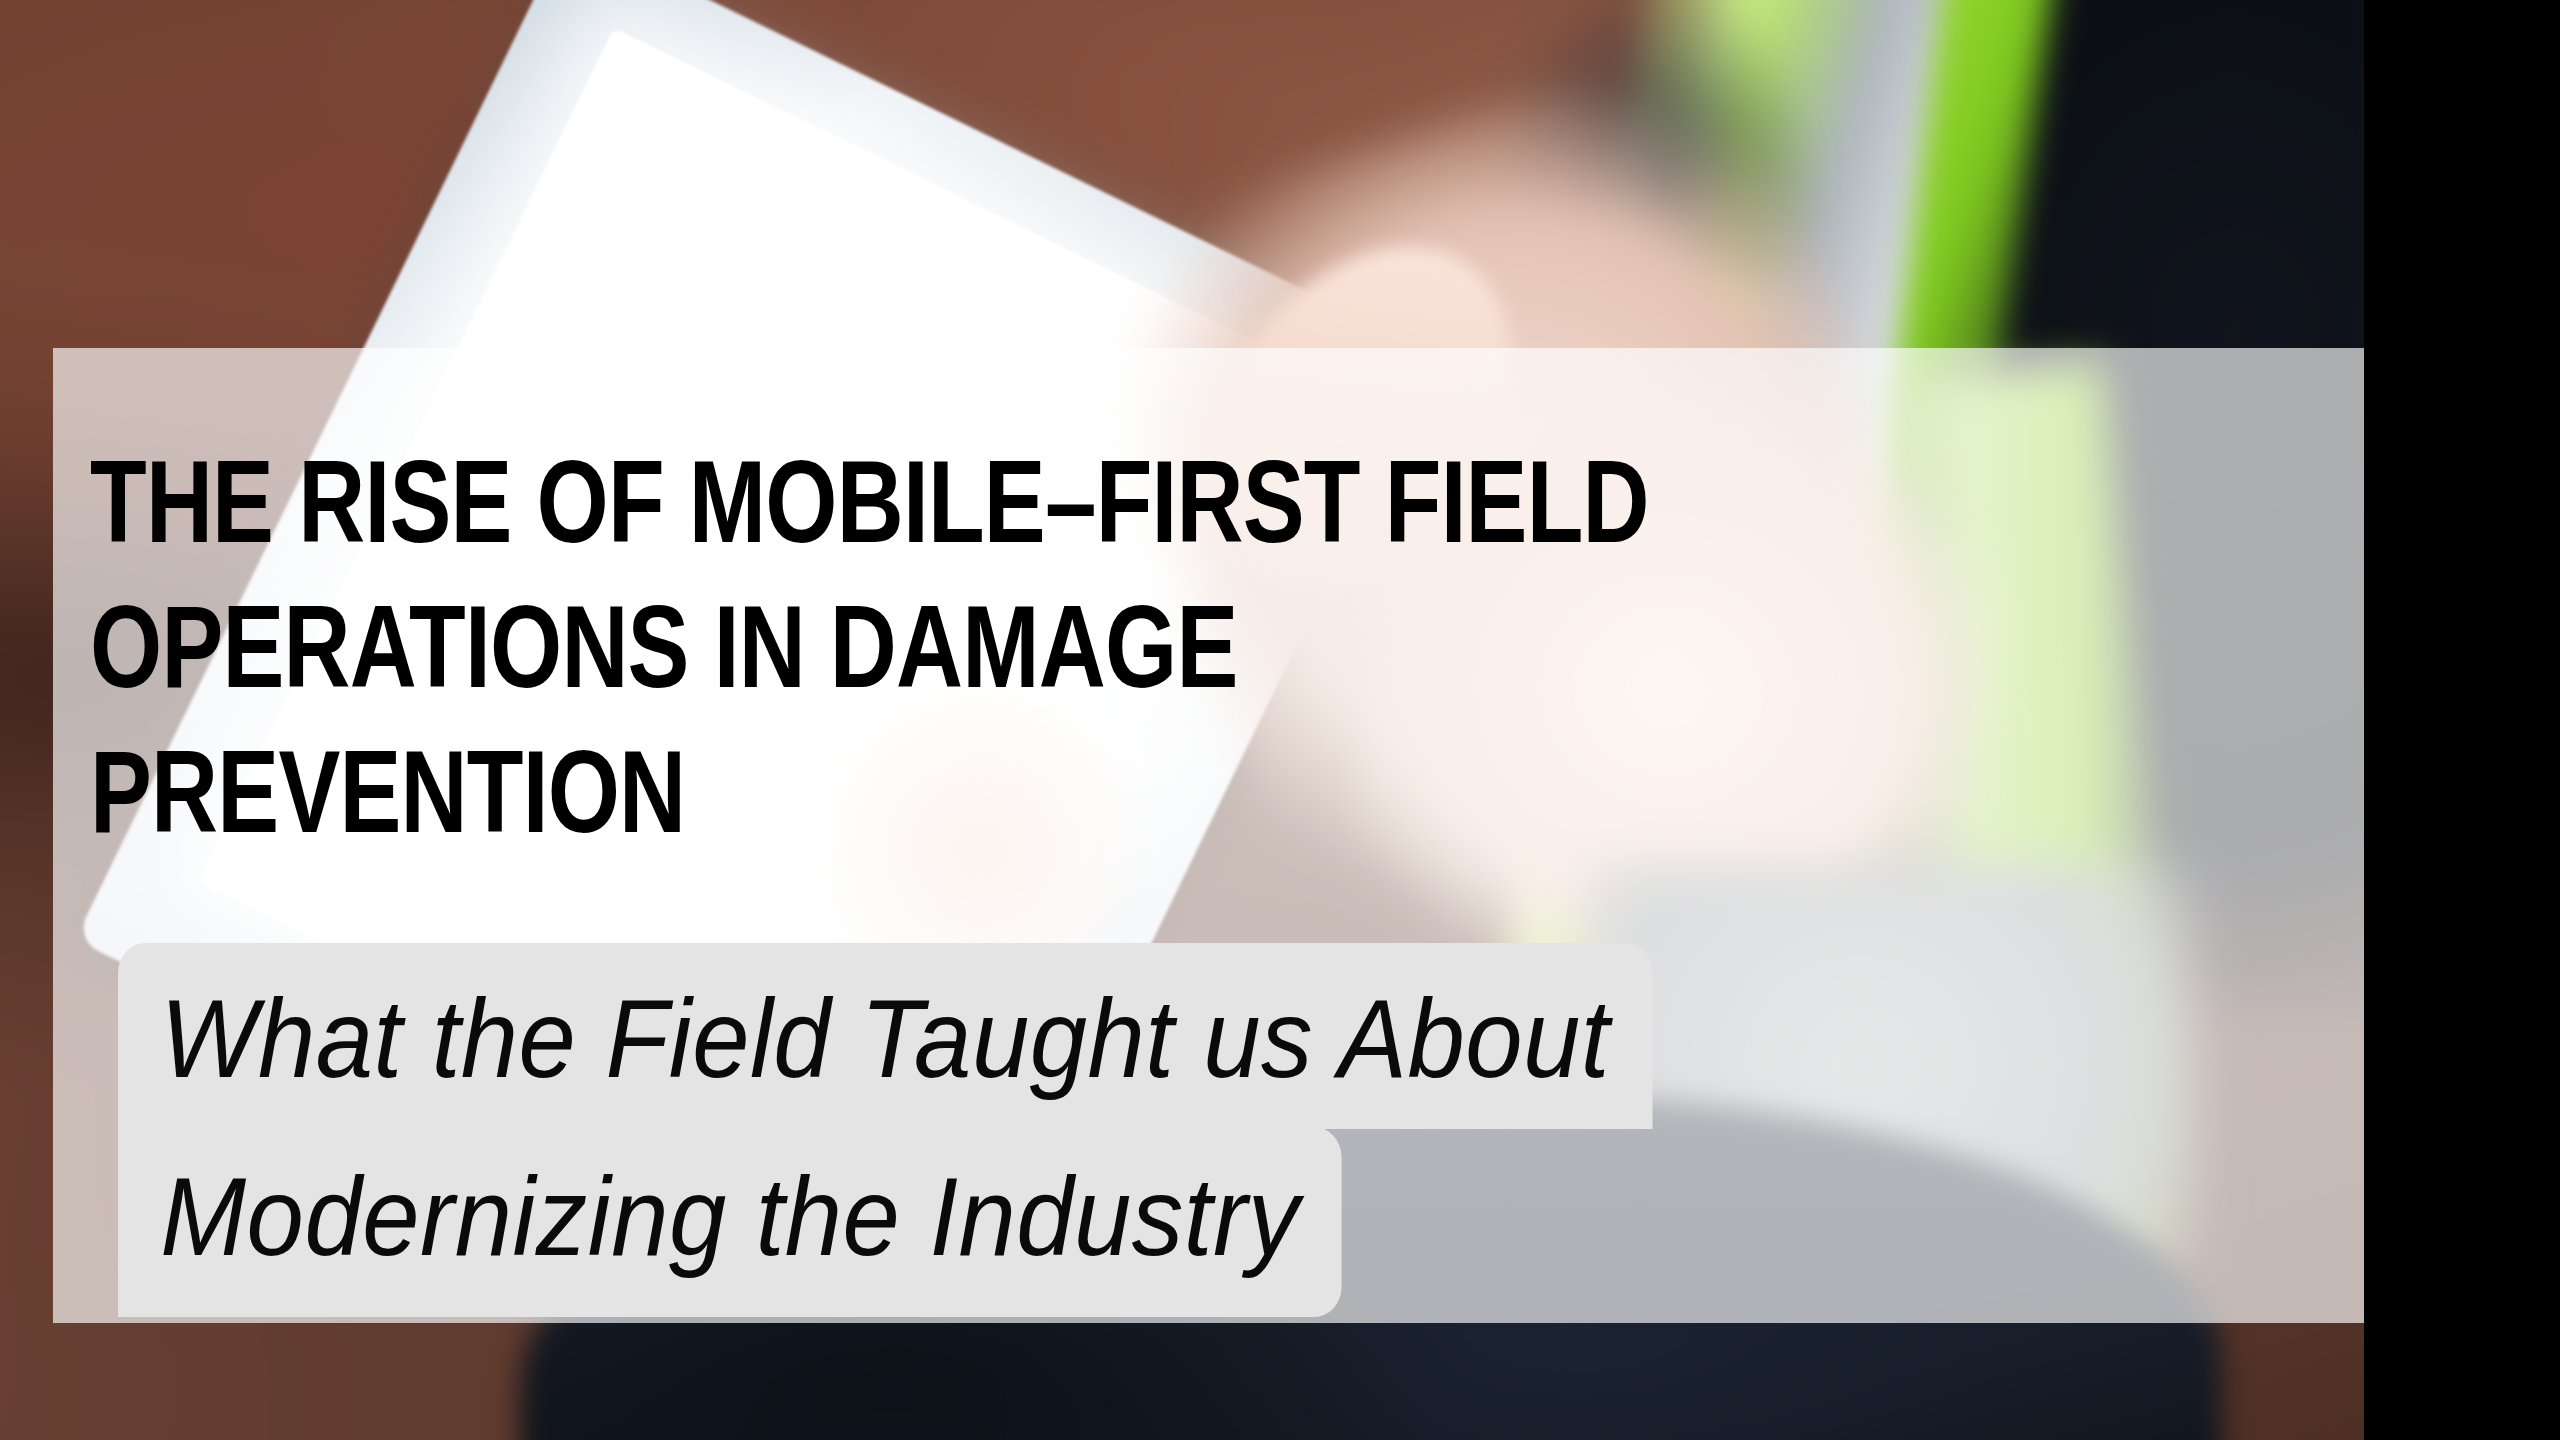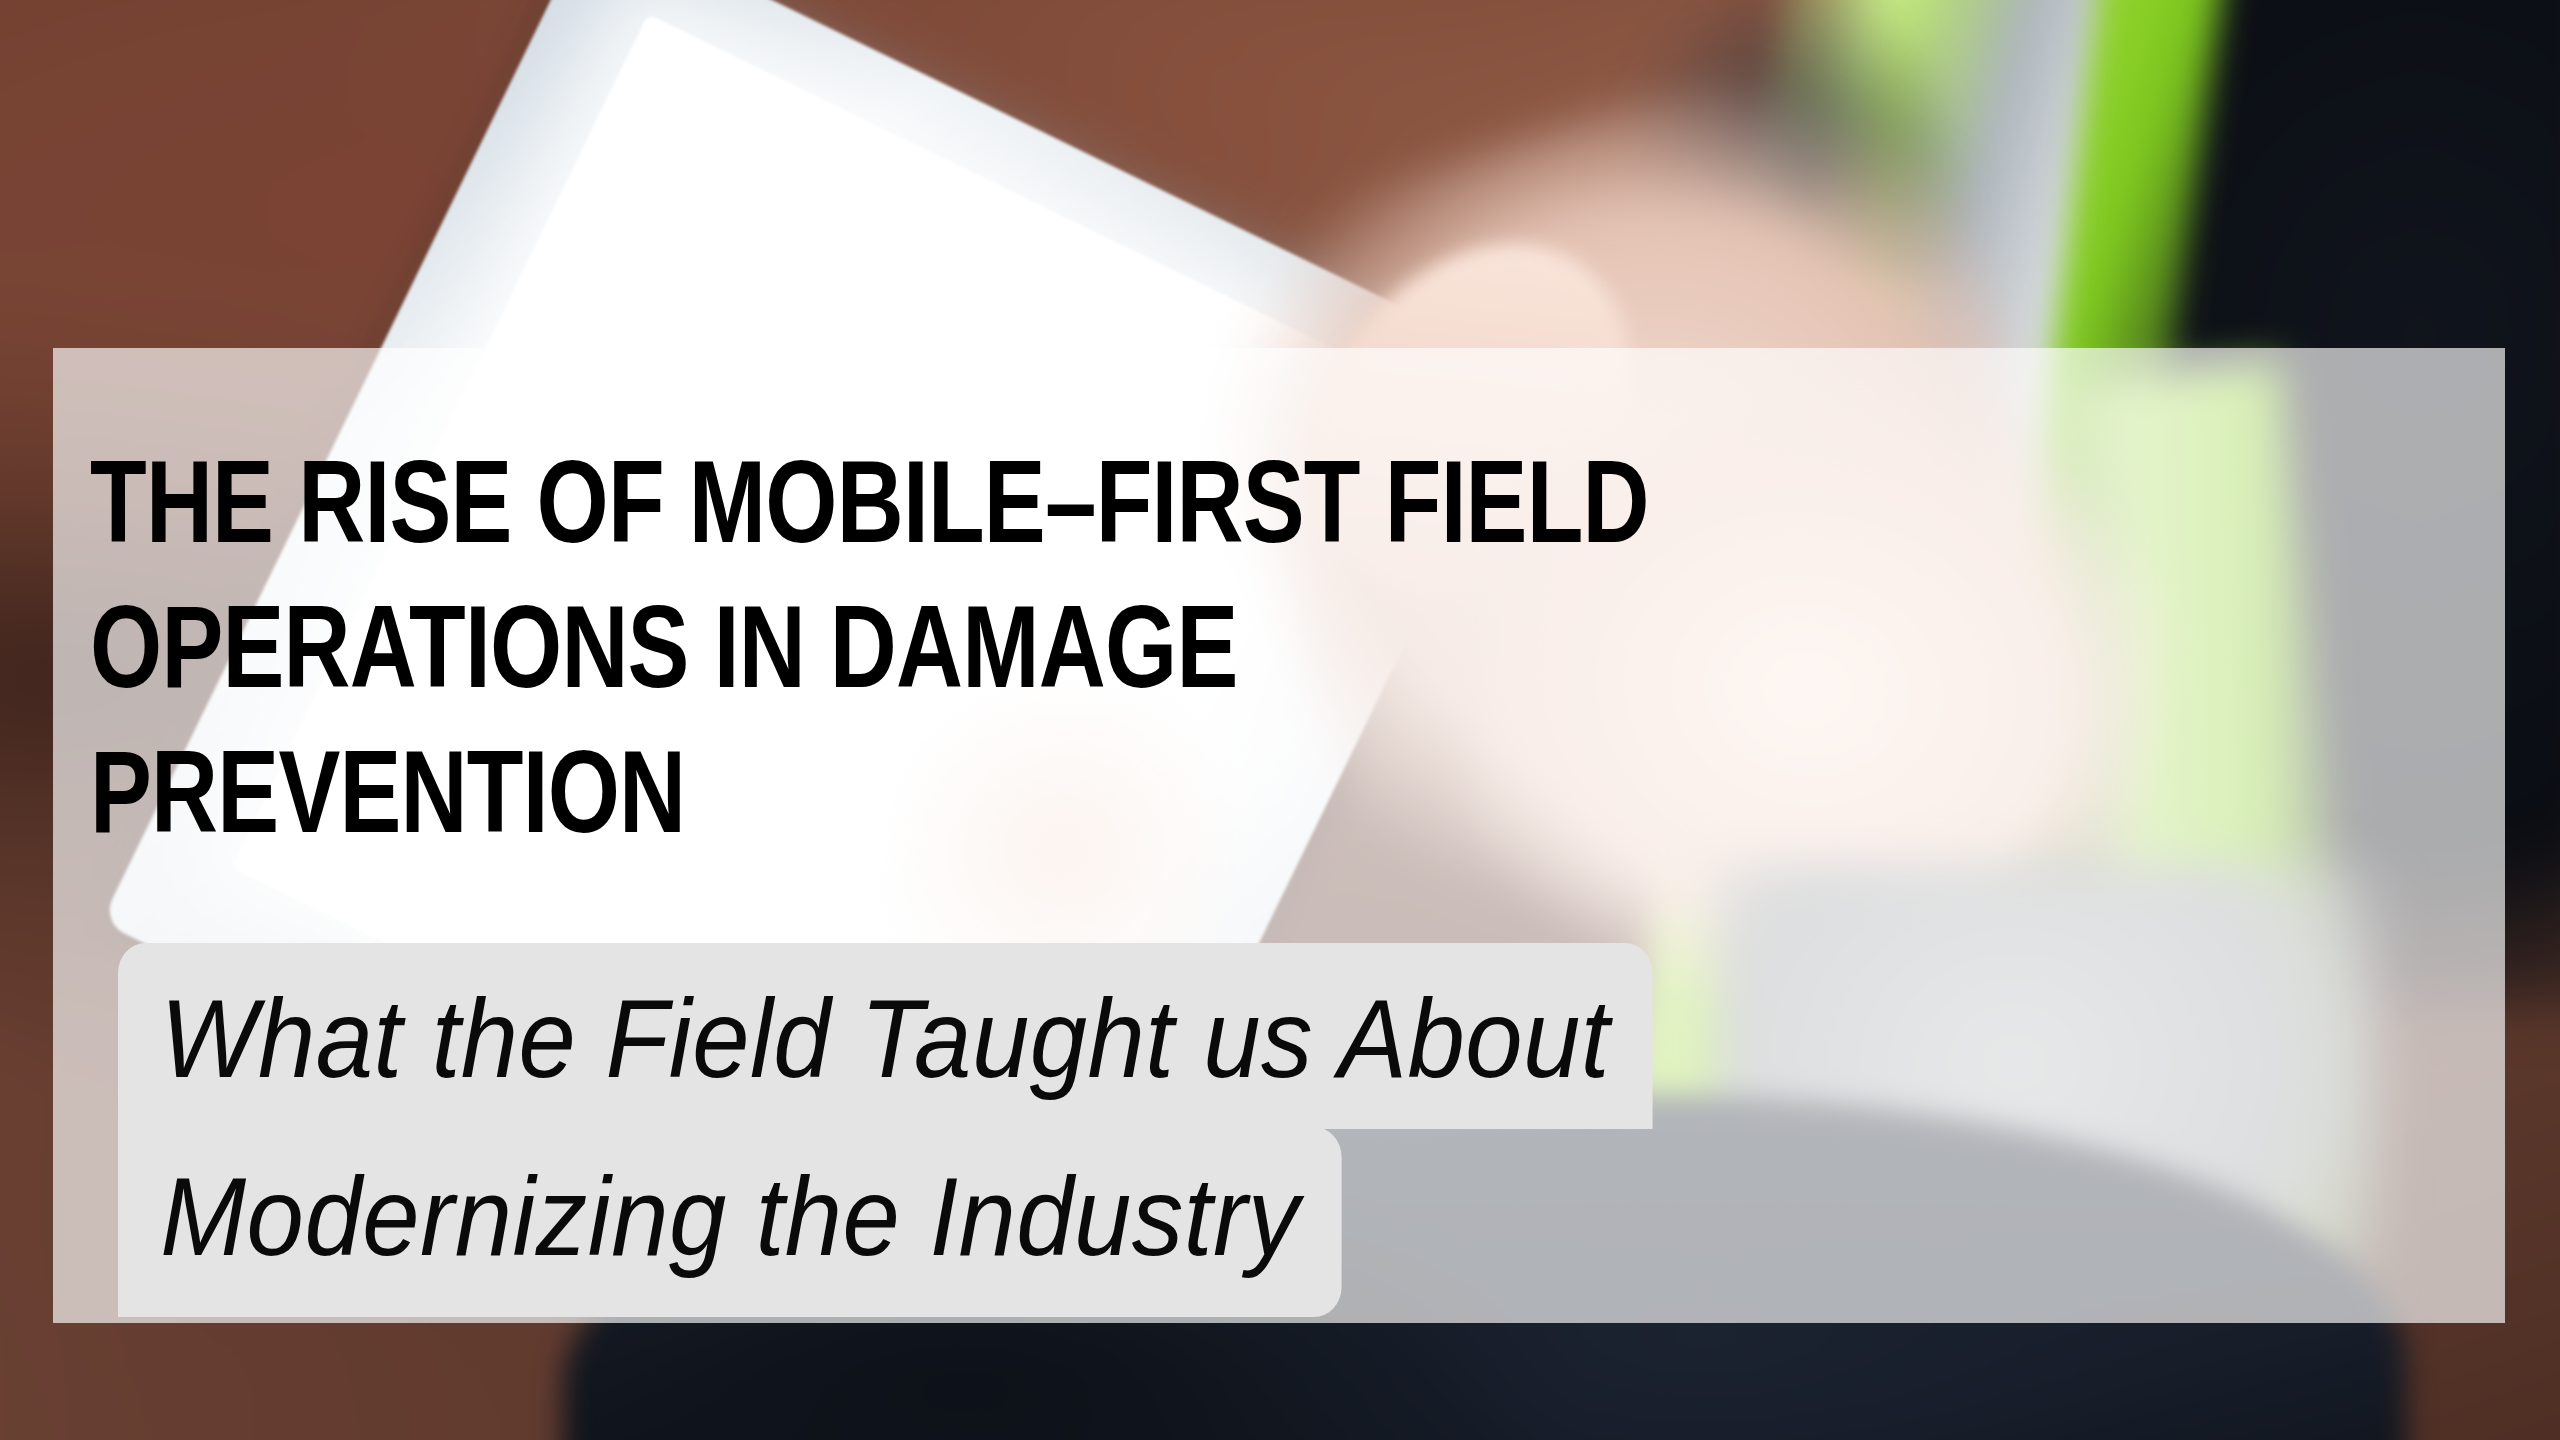--- a/index.html
+++ b/index.html
@@ -3,21 +3,21 @@
 <meta charset="utf-8">
 <title>Blog Hero Banner</title>
 <style>
   html, body {
     margin: 0;
     padding: 0;
     background: #000;
   }
   #stage {
     position: relative;
-    width: 2560px;
+    width: 2364px;
     height: 1440px;
     overflow: hidden;
     font-family: "Liberation Sans", sans-serif;
   }
 
   
   .photo {
     position: absolute;
     inset: 0;
     overflow: hidden;

